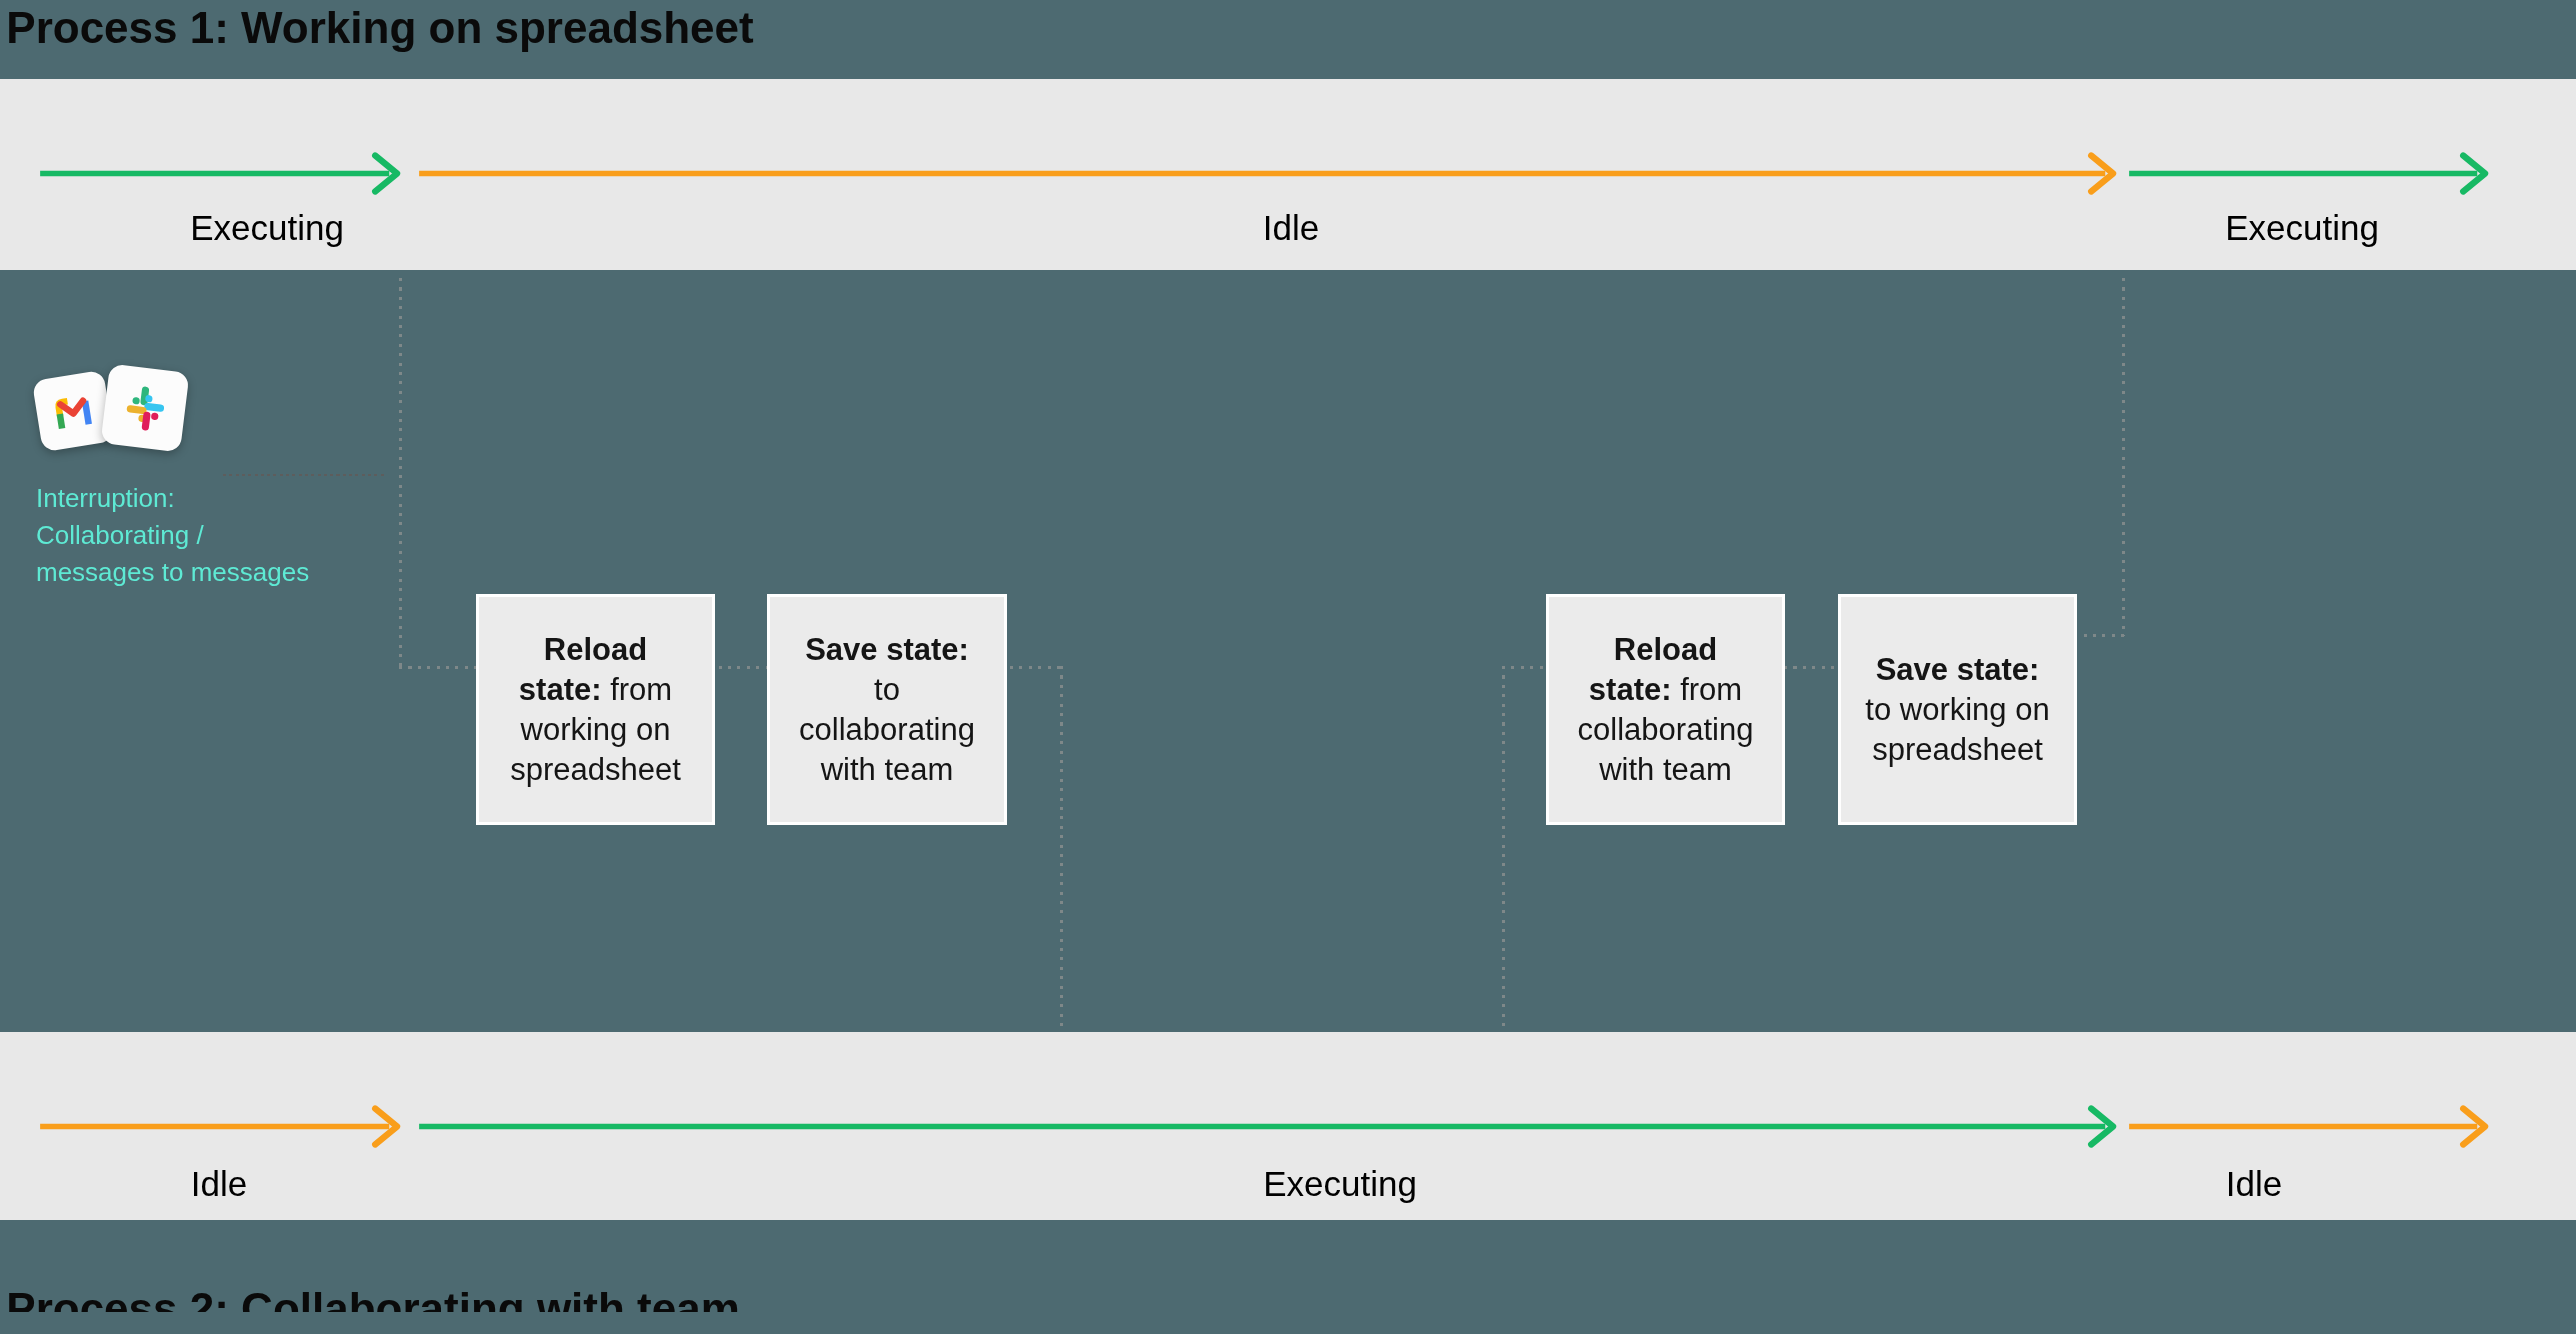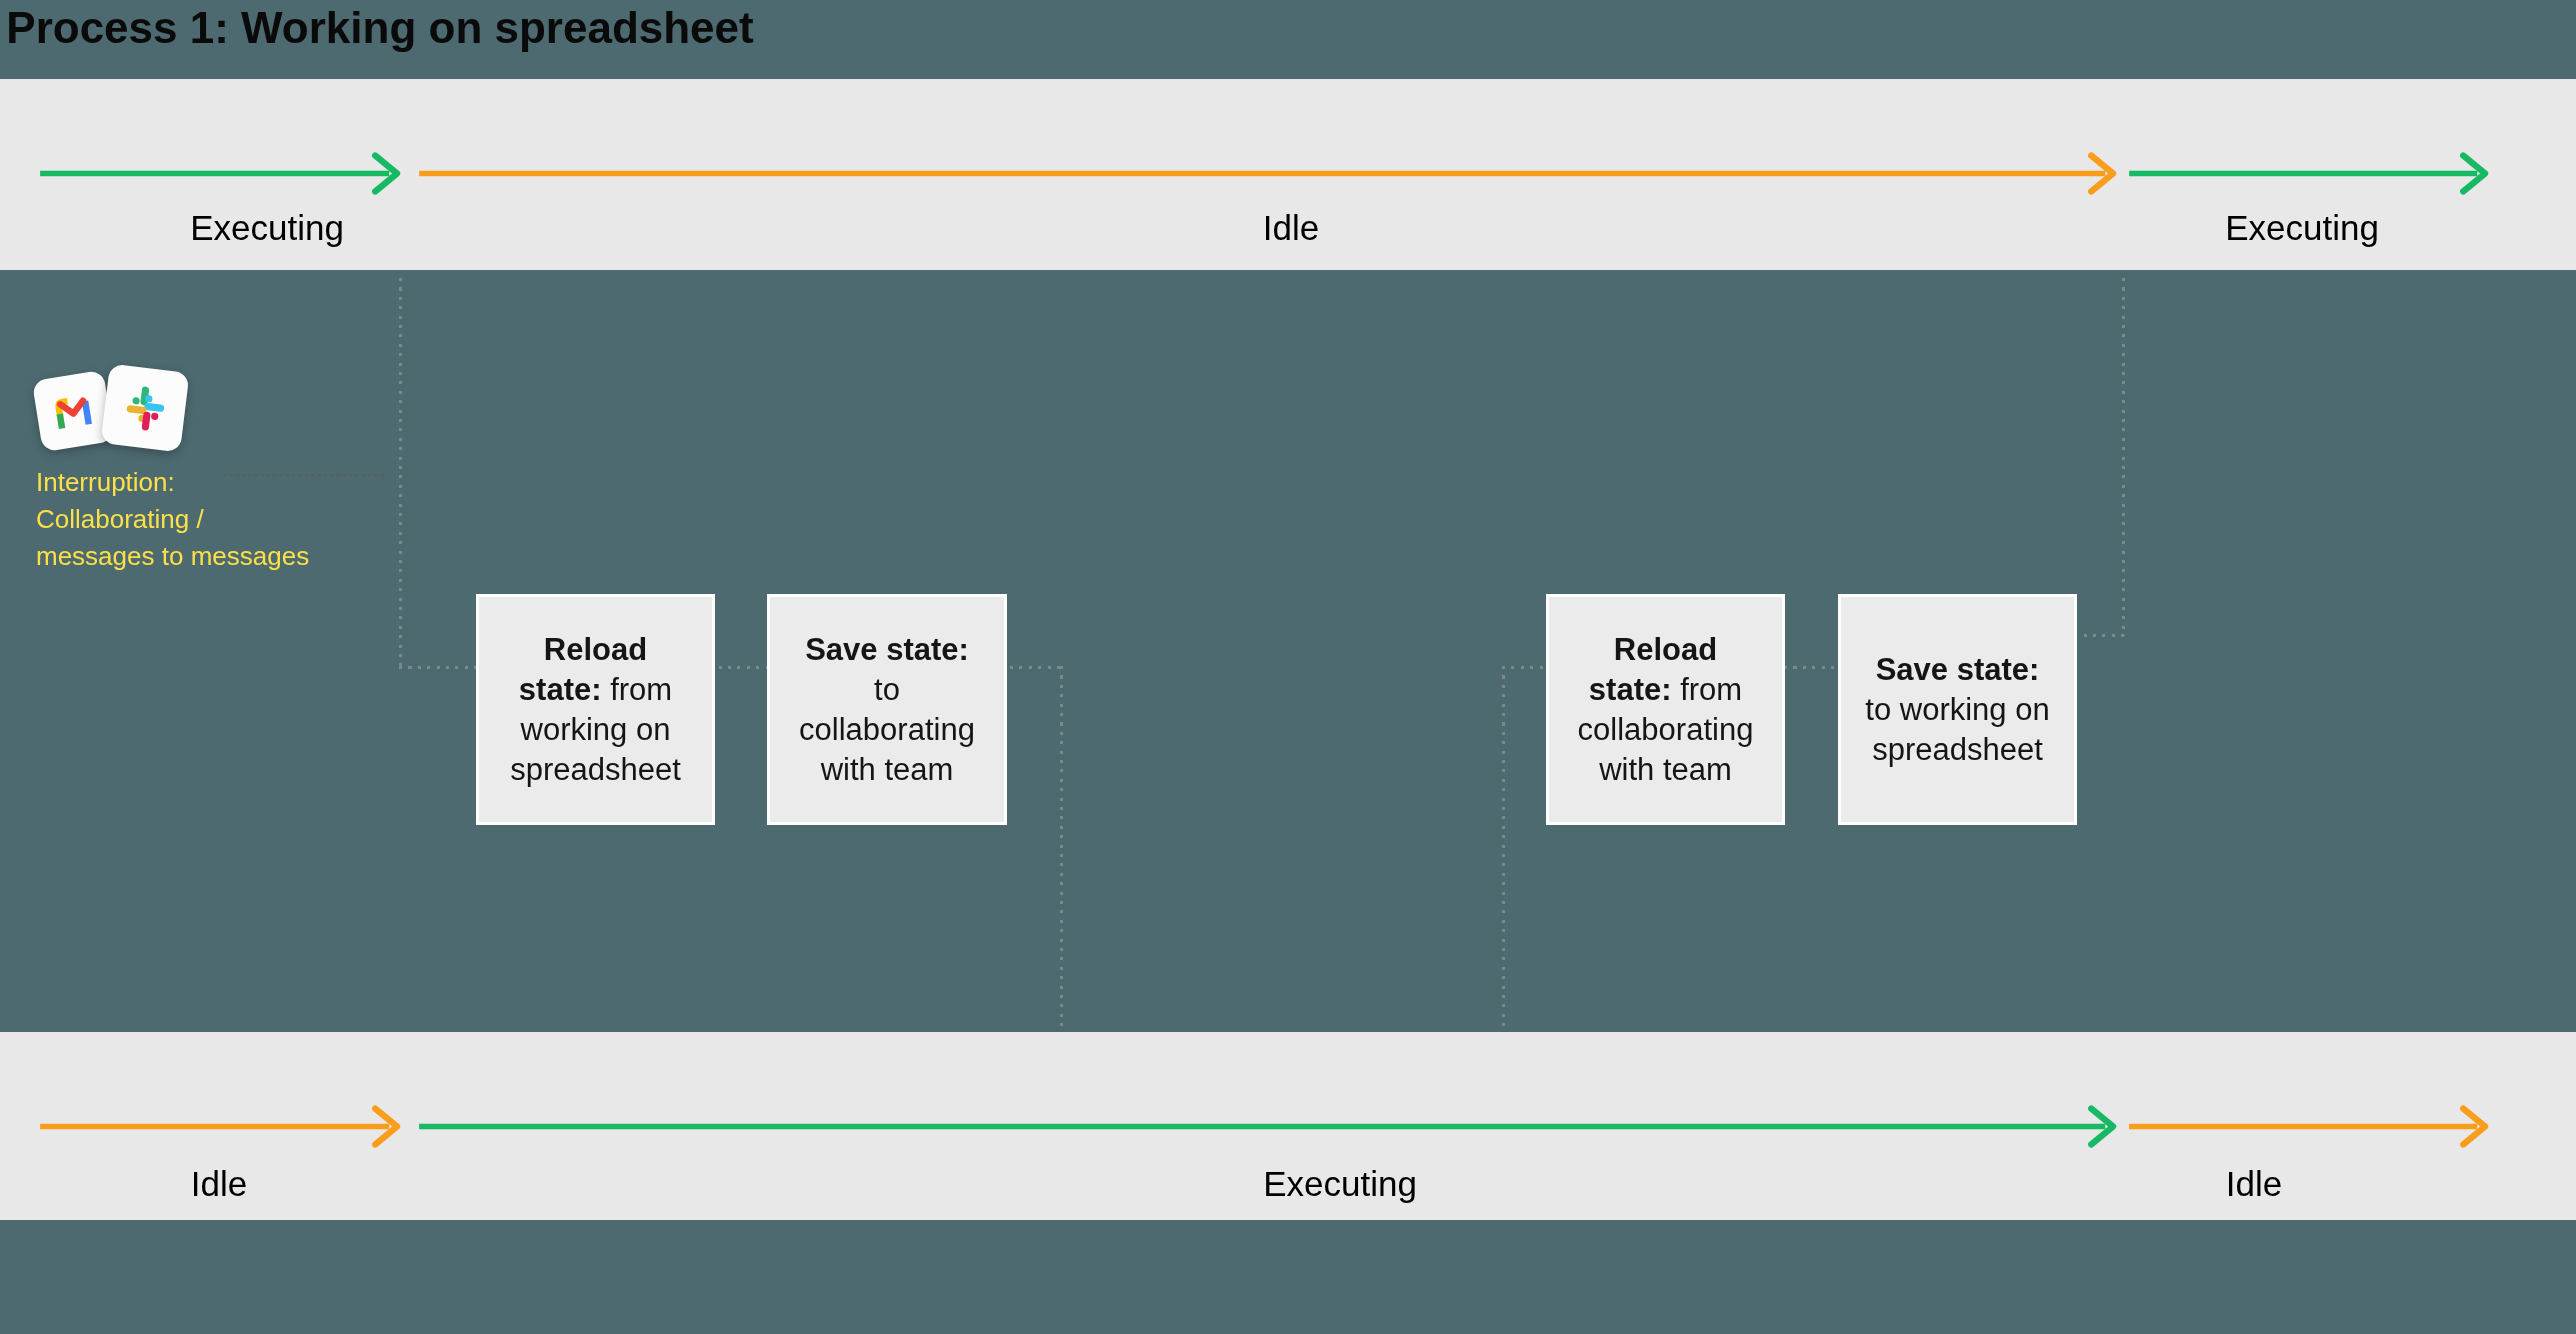--- a/index.html
+++ b/index.html
@@ -20,28 +20,29 @@
   .doti{position:absolute;height:2.3px;background-image:repeating-linear-gradient(to right,var(--dot_interrupt) 0 3.1px,transparent 3.1px 6.3px);}
   .sbox{position:absolute;height:231px;background:var(--box_fill);border:3.9px solid var(--box_border);
         display:flex;flex-direction:column;justify-content:center;align-items:center;
         font-size:31px;line-height:40px;text-align:center;color:#151515;}
   .sbox .b{font-weight:700;}
   .icons{position:absolute;left:35px;top:366px;width:164px;height:94px;}
   .appcard{position:absolute;background:#fcfcfc;border-radius:14px;box-shadow:0 3.1px 9.4px rgba(0,0,0,0.28);
            display:flex;align-items:center;justify-content:center;}
   .gmailcard{left:2.3px;top:9.4px;width:72px;height:72px;transform:rotate(-9deg);}
   .slackcard{left:70px;top:1.6px;width:80px;height:80px;transform:rotate(7deg);z-index:2;}
-  .intr{position:absolute;left:36px;top:464px;font-size:26px;line-height:37px;color:#fde047;white-space:nowrap;}
+  .intr{position:absolute;left:36px;top:480px;font-size:26px;line-height:37px;color:#5eead4;white-space:nowrap;}
 </style>
 </head>
 <body>
 
 <div class="stage">
 
   <div class="title" style="left:6.3px;top:3.1px">Process 1: Working on spreadsheet</div>
+  <div class="title" style="left:6.3px;top:1284px">Process 2: Collaborating with team</div>
 
   <div class="band" style="top:79px;height:191px"></div>
   <div class="band" style="top:1032px;height:188px"></div>
 
   <div class="dotv" style="left:399px;top:278px;height:389px"></div>
   <div class="doth" style="left:399px;top:666px;width:664px"></div>
   <div class="dotv" style="left:1060px;top:666px;height:365px"></div>
   <div class="dotv" style="left:1502px;top:666px;height:365px"></div>
   <div class="doth" style="left:1502px;top:666px;width:500px"></div>
   <div class="doth" style="left:1999px;top:634px;width:126px"></div>

